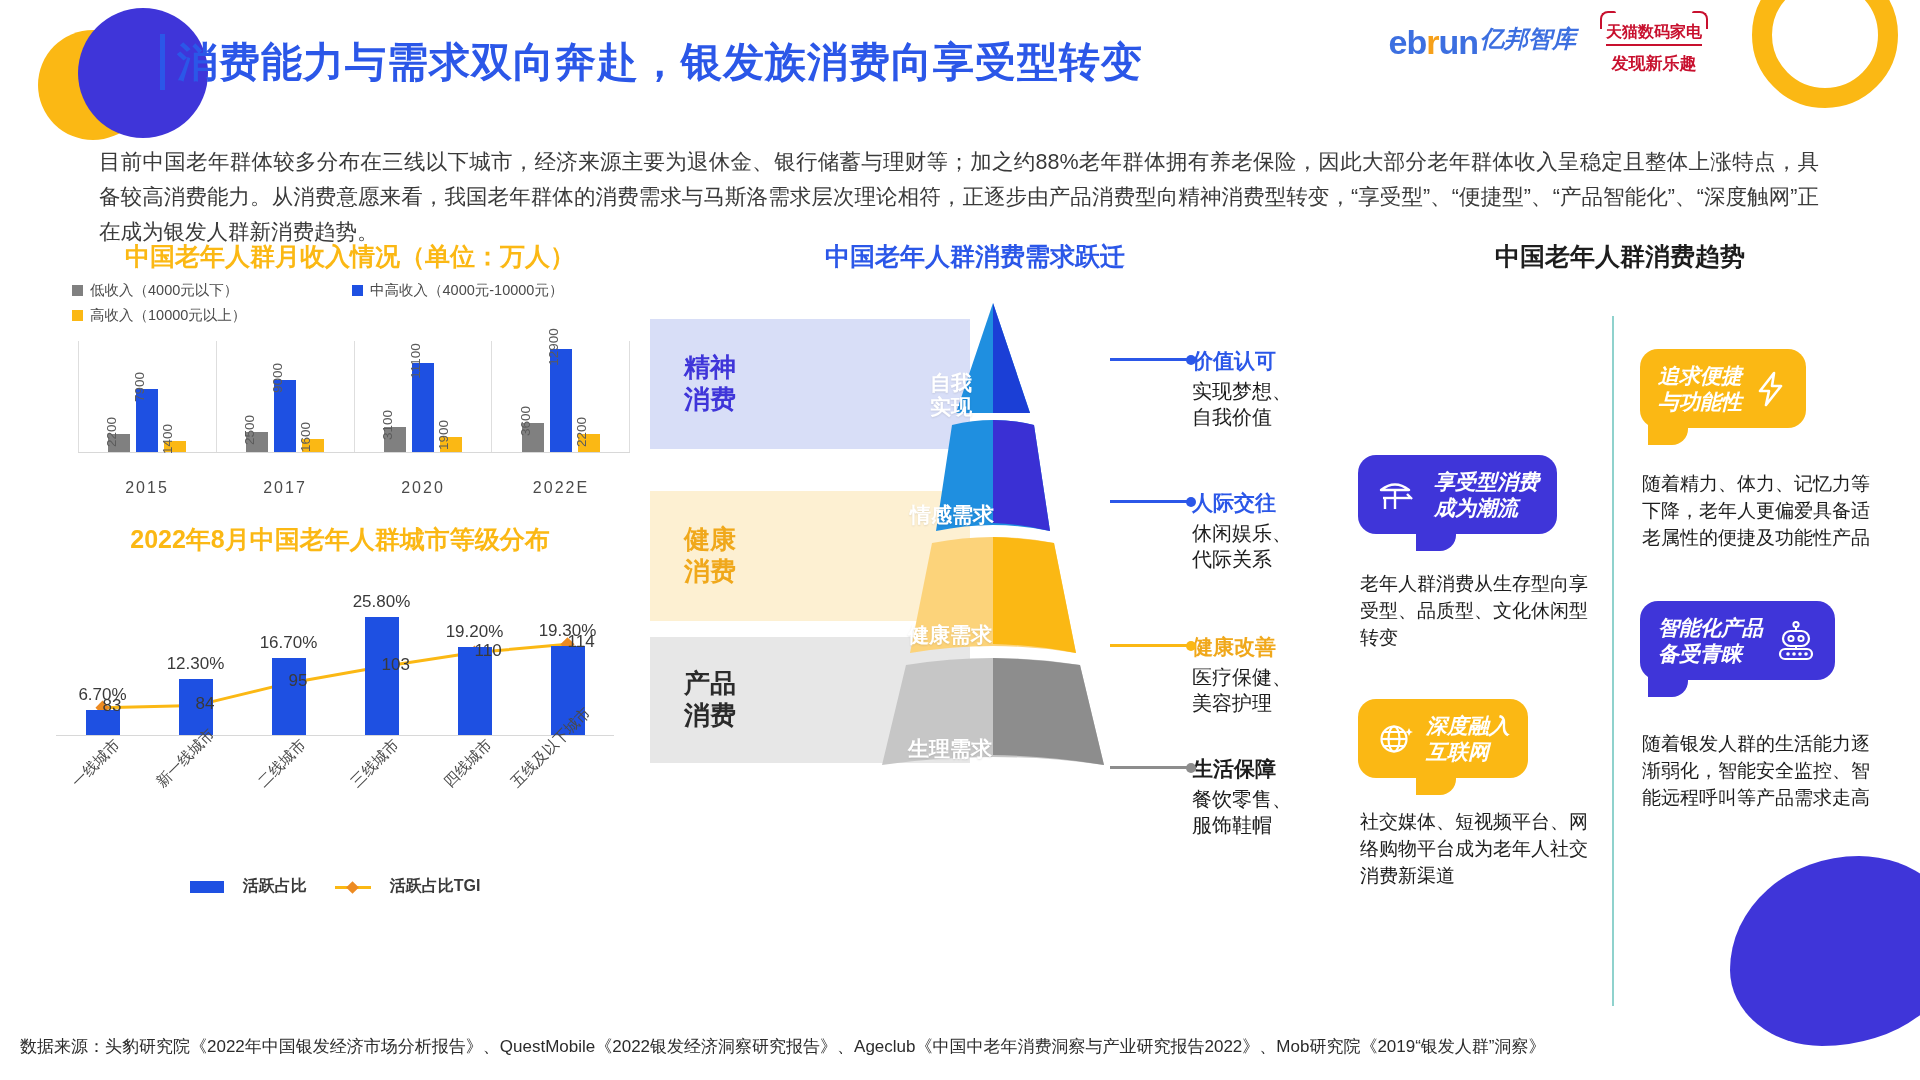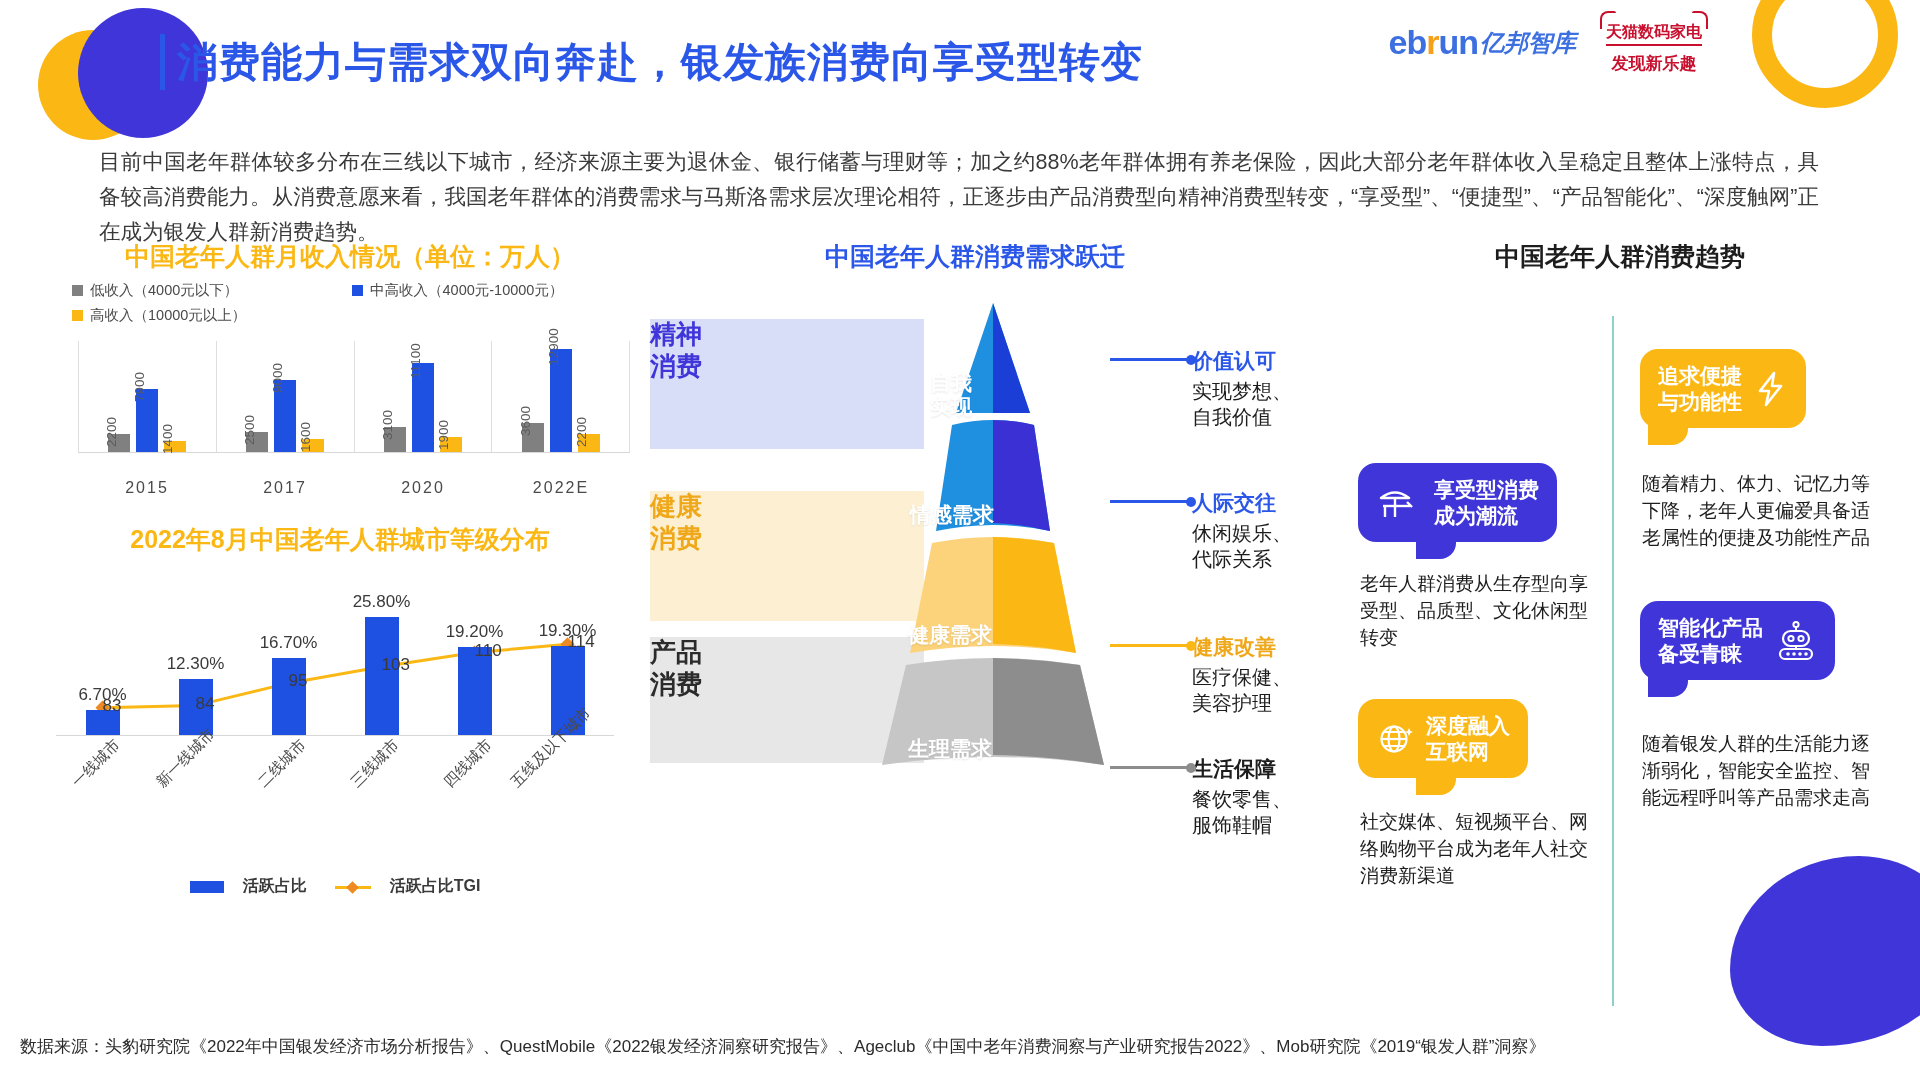--- a/index.html
+++ b/index.html
@@ -32,21 +32,21 @@
   
   .title-bar { position:absolute; left:160px; top:34px; display:flex; align-items:center; }
   .title-rule { width:5px; height:56px; background:#2B57E8; margin-right:12px; }
   .main-title {
     font-size:41px; font-weight:bold; color:#2B57E8; letter-spacing:1px;
     white-space:nowrap;
   }
 
   
   .brands { position:absolute; right:210px; top:12px; display:flex; align-items:center; gap:22px; }
-  .ebrun { display:flex; align-items:center;margin-left:40px; }
+  .ebrun { display:flex; align-items:flex-start;margin-left:40px; }
   .ebrun .e1 { font-size:34px; font-weight:bold; color:#3C6FE0; letter-spacing:-1px; }
   .ebrun .e2 { font-size:34px; font-weight:bold; color:#F6A01A; letter-spacing:-1px; }
   .ebrun .e3 { font-size:34px; font-weight:bold; color:#3C6FE0; letter-spacing:-1px; }
   .ebrun .cn { font-size:24px; font-weight:bold; color:#3C6FE0; font-style:italic; margin-left:2px;}
   .tmall { text-align:center; color:#C8102E; line-height:1.1; position:relative; padding-top:4px;}
   .tmall .cat { position:relative; display:inline-block; padding:7px 8px 5px; }
   .tmall .cat::before, .tmall .cat::after{
     content:""; position:absolute; top:-5px; width:14px; height:16px;
     border:2.5px solid #C8102E; border-bottom:none;
   }
@@ -117,22 +117,22 @@
   .c2-legend .linesw { position:relative; width:36px; height:12px; }
   .c2-legend .linesw::before{ content:""; position:absolute; top:5px; left:0; width:36px; height:3px; background:#FBB814;}
   .c2-legend .linesw::after{ content:""; position:absolute; top:2px; left:13px; width:9px; height:9px;
                              background:#ED8B22; transform:rotate(45deg);}
 
   
   .col-mid { position:absolute; left:650px; top:240px; width:660px; }
   .mid-title { text-align:center; margin-left:-10px; }
   .cone-wrap { position:relative; margin-top:46px; height:450px; }
 
-  .band { position:absolute; left:0; width:274px; display:flex; align-items:flex-start;
-          }
+  .band { position:absolute; left:0; width:320px; display:flex; align-items:center;
+          padding-left:34px; }
   .band-spirit { top:0px;    height:130px; background:#D8DEF7; }
   .band-health { top:172px;  height:130px; background:#FDF0D2; }
   .band-prod   { top:318px;  height:126px; background:#E7E7E7; }
   .band-label { font-size:26px; font-weight:bold; line-height:1.22; }
   .bl-blue { color:#3F35D9; }
   .bl-gold { color:#F0A81B; }
   .bl-dark { color:#2b2b2b; }
 
   .cone-svg { position:absolute; left:178px; top:-24px; width:330px; height:478px; }
   .cone-text { position:absolute; color:#fff; font-weight:bold; text-align:center;
@@ -153,29 +153,29 @@
   .lead-grey { background:#8d8d8d; } .dot-grey { background:#8d8d8d; }
   .hd-blue { color:#2B57E8; } .hd-gold { color:#F0A81B; } .hd-dark { color:#1d1d1d; }
 
   
   .col-right { position:absolute; left:1350px; top:240px; width:540px; }
   .right-title { text-align:center; }
   .right-divider { position:absolute; left:262px; top:76px; width:1.5px; height:690px; background:#8fd2cd; }
   .rgrid { position:relative; margin-top:46px; height:690px; }
 
   .bubble { position:absolute; border-radius:18px; padding:14px 18px;
-            display:flex; align-items:center; gap:12px; }
+            display:flex; align-items:center; gap:12px;font-style:italic; }
   .bubble::after { content:""; position:absolute; bottom:-17px; width:40px; height:22px; }
   .bubble .btxt { font-size:21px; font-weight:bold; color:#fff; line-height:1.22; white-space:nowrap; }
   .bub-blue { background:#3F35D9; } .bub-blue::after { background:#3F35D9; border-radius:0 0 16px 0; }
   .bub-gold { background:#FBB814; } .bub-gold::after { background:#FBB814; border-radius:0 0 16px 0; }
 
   .cardtext { position:absolute; font-size:19px; line-height:1.42; color:#1d1d1d; }
 
-  .b1 { left:8px;  top:144px;gap:20px; }  .b1::after { left:58px; }
+  .b1 { left:8px;  top:136px;gap:20px; }  .b1::after { left:58px; }
   .b2 { left:290px; top:30px; }  .b2::after { left:8px; }
   .b3 { left:8px;  top:380px; }  .b3::after { left:58px; }
   .b4 { left:290px; top:282px; } .b4::after { left:8px; }
   .ct-1 { left:10px;  top:252px; width:228px; }
   .ct-2 { left:292px; top:152px; width:236px; }
   .ct-3 { left:10px;  top:490px; width:228px; }
   .ct-4 { left:292px; top:412px; width:236px; }
 
   
   .footer {

